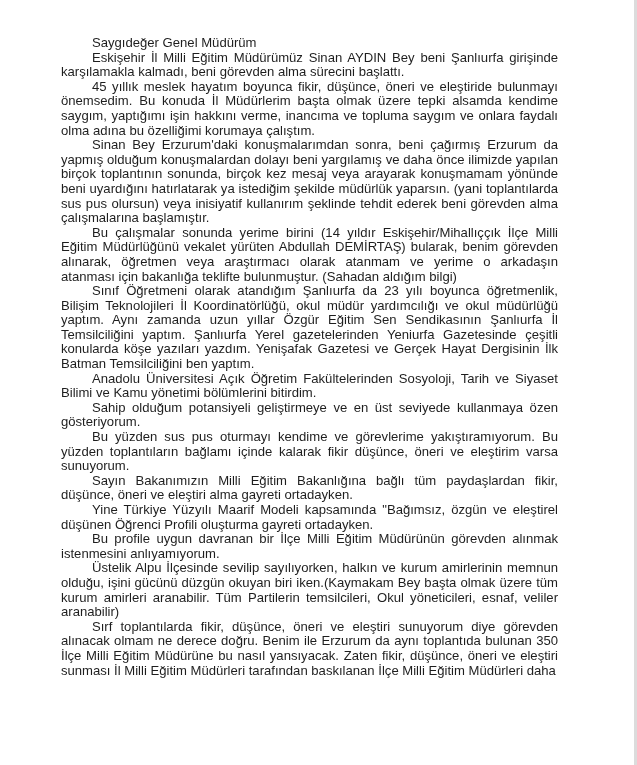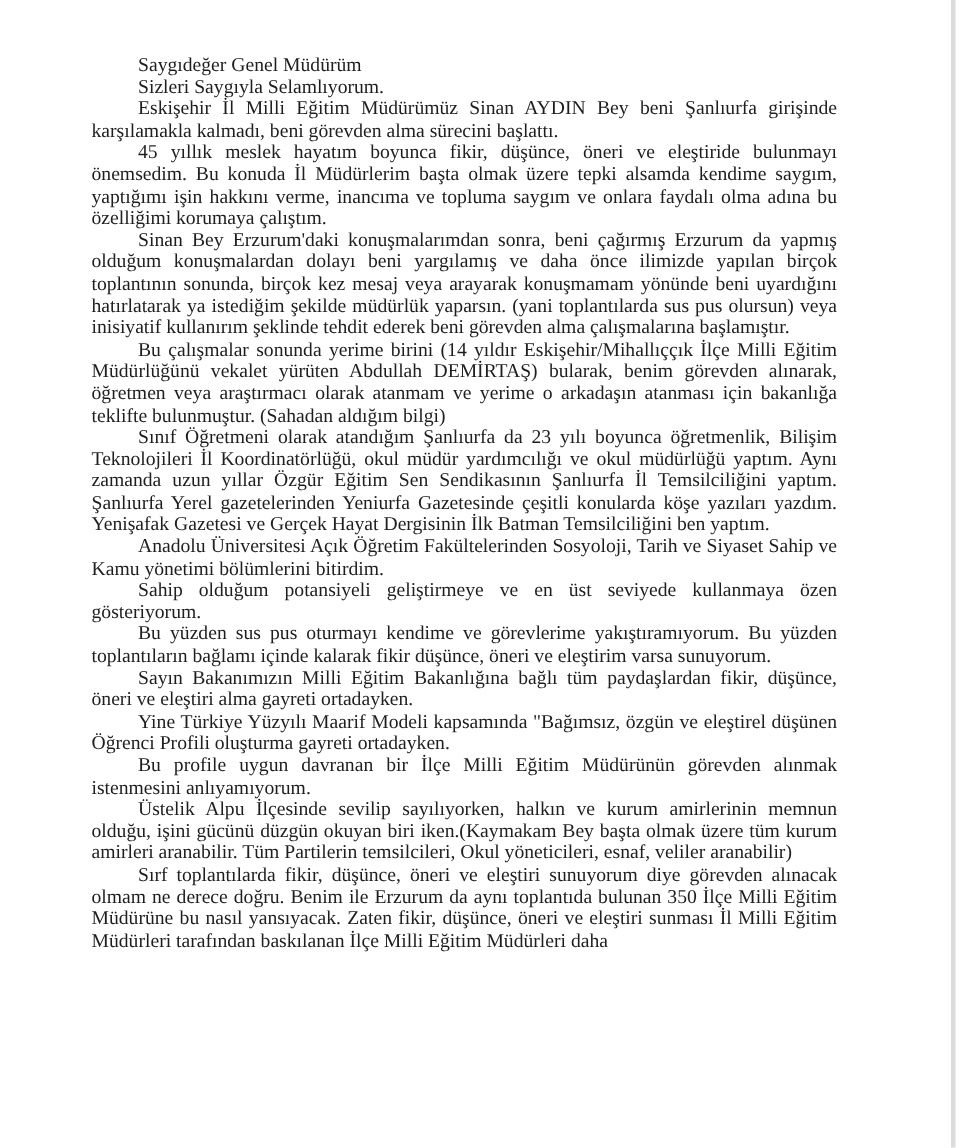--- a/index.html
+++ b/index.html
@@ -6,41 +6,40 @@
   body {
     width: 637px; height: 765px; overflow: hidden;
     background: #ffffff; position: relative;
   }
   .right-edge {
     position: absolute; top: 0; right: 0; width: 3px; height: 765px;
     background: #dcdcdc;
   }
   .page {
     position: absolute; left: 61px; top: 36px; width: 497px;
-    font-family: Liberation Serif, serif;
+    font-family: Liberation Sans, sans-serif;
     font-size: 13.1px; line-height: 14.6px; color: #1e1e1e;
     text-align: justify;
   }
   .page p { margin: 0; text-indent: 31px; }
   .page p.noj { text-align: left; }
 </style>
 </head>
 <body>
 
 <div class="right-edge"></div>
 
 <div class="page">
   <p class="noj">Saygıdeğer Genel Müdürüm</p>
-  <p class="noj">Sizleri Saygıyla Selamlıyorum.</p>
   <p>Eskişehir İl Milli Eğitim Müdürümüz Sinan AYDIN Bey beni Şanlıurfa girişinde karşılamakla kalmadı, beni görevden alma sürecini başlattı.</p>
   <p>45 yıllık meslek hayatım boyunca fikir, düşünce, öneri ve eleştiride bulunmayı önemsedim. Bu konuda İl Müdürlerim başta olmak üzere tepki alsamda kendime saygım, yaptığımı işin hakkını verme, inancıma ve topluma saygım ve onlara faydalı olma adına bu özelliğimi korumaya çalıştım.</p>
   <p>Sinan Bey Erzurum'daki konuşmalarımdan sonra, beni çağırmış Erzurum da yapmış olduğum konuşmalardan dolayı beni yargılamış ve daha önce ilimizde yapılan birçok toplantının sonunda, birçok kez mesaj veya arayarak konuşmamam yönünde beni uyardığını hatırlatarak ya istediğim şekilde müdürlük yaparsın. (yani toplantılarda sus pus olursun) veya inisiyatif kullanırım şeklinde tehdit ederek beni görevden alma çalışmalarına başlamıştır.</p>
   <p>Bu çalışmalar sonunda yerime birini (14 yıldır Eskişehir/Mihallıççık İlçe Milli Eğitim Müdürlüğünü vekalet yürüten Abdullah DEMİRTAŞ) bularak, benim görevden alınarak, öğretmen veya araştırmacı olarak atanmam ve yerime o arkadaşın atanması için bakanlığa teklifte bulunmuştur. (Sahadan aldığım bilgi)</p>
   <p>Sınıf Öğretmeni olarak atandığım Şanlıurfa da 23 yılı boyunca öğretmenlik, Bilişim Teknolojileri İl Koordinatörlüğü, okul müdür yardımcılığı ve okul müdürlüğü yaptım. Aynı zamanda uzun yıllar Özgür Eğitim Sen Sendikasının Şanlıurfa İl Temsilciliğini yaptım. Şanlıurfa Yerel gazetelerinden Yeniurfa Gazetesinde çeşitli konularda köşe yazıları yazdım. Yenişafak Gazetesi ve Gerçek Hayat Dergisinin İlk Batman Temsilciliğini ben yaptım.</p>
-  <p>Anadolu Üniversitesi Açık Öğretim Fakültelerinden  Sosyoloji, Tarih ve Siyaset Sahip ve Kamu yönetimi bölümlerini bitirdim.</p>
+  <p>Anadolu Üniversitesi Açık Öğretim Fakültelerinden  Sosyoloji, Tarih ve Siyaset Bilimi ve Kamu yönetimi bölümlerini bitirdim.</p>
   <p>Sahip olduğum potansiyeli geliştirmeye ve en üst seviyede kullanmaya özen gösteriyorum.</p>
   <p>Bu yüzden sus pus oturmayı kendime ve görevlerime yakıştıramıyorum. Bu yüzden toplantıların bağlamı içinde kalarak fikir düşünce, öneri ve eleştirim varsa sunuyorum.</p>
   <p>Sayın Bakanımızın Milli Eğitim Bakanlığına bağlı tüm paydaşlardan fikir, düşünce, öneri ve eleştiri alma gayreti ortadayken.</p>
   <p>Yine Türkiye Yüzyılı Maarif Modeli kapsamında "Bağımsız, özgün ve eleştirel düşünen Öğrenci Profili oluşturma gayreti ortadayken.</p>
   <p>Bu profile uygun davranan bir İlçe Milli Eğitim Müdürünün görevden alınmak istenmesini anlıyamıyorum.</p>
   <p>Üstelik Alpu İlçesinde sevilip sayılıyorken, halkın ve kurum amirlerinin memnun olduğu, işini gücünü düzgün okuyan biri iken.(Kaymakam Bey başta olmak üzere tüm kurum amirleri aranabilir. Tüm Partilerin temsilcileri, Okul yöneticileri, esnaf, veliler aranabilir)</p>
   <p>Sırf toplantılarda fikir, düşünce, öneri ve eleştiri sunuyorum diye görevden alınacak olmam ne derece doğru. Benim ile Erzurum da aynı toplantıda bulunan 350 İlçe Milli Eğitim Müdürüne bu nasıl yansıyacak. Zaten fikir, düşünce, öneri ve eleştiri sunması İl Milli Eğitim Müdürleri tarafından baskılanan İlçe Milli Eğitim Müdürleri daha</p>
 </div>
 
 </body></html>

